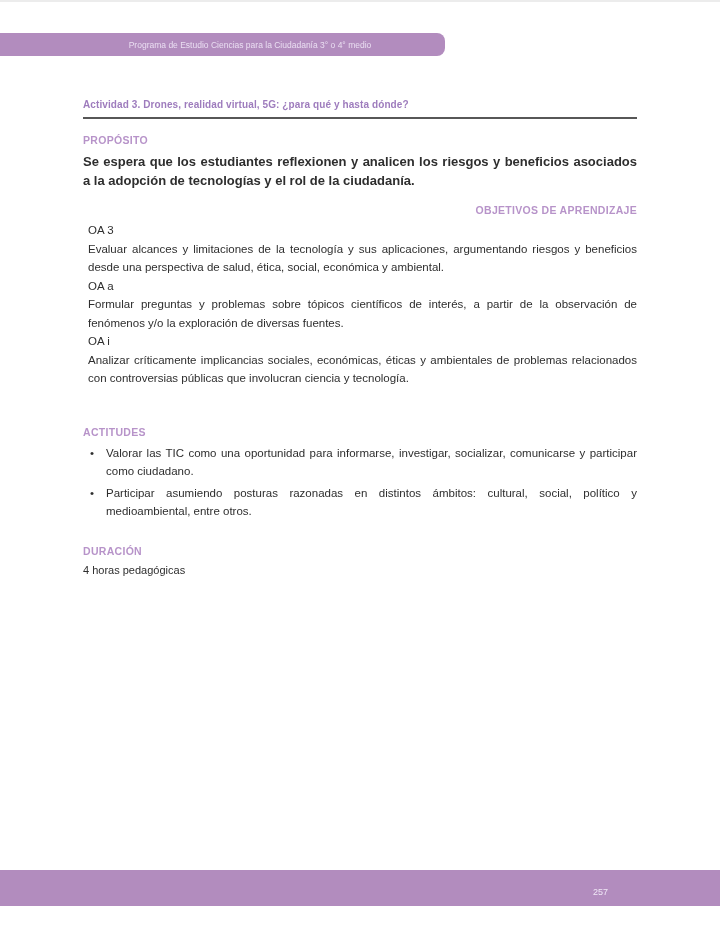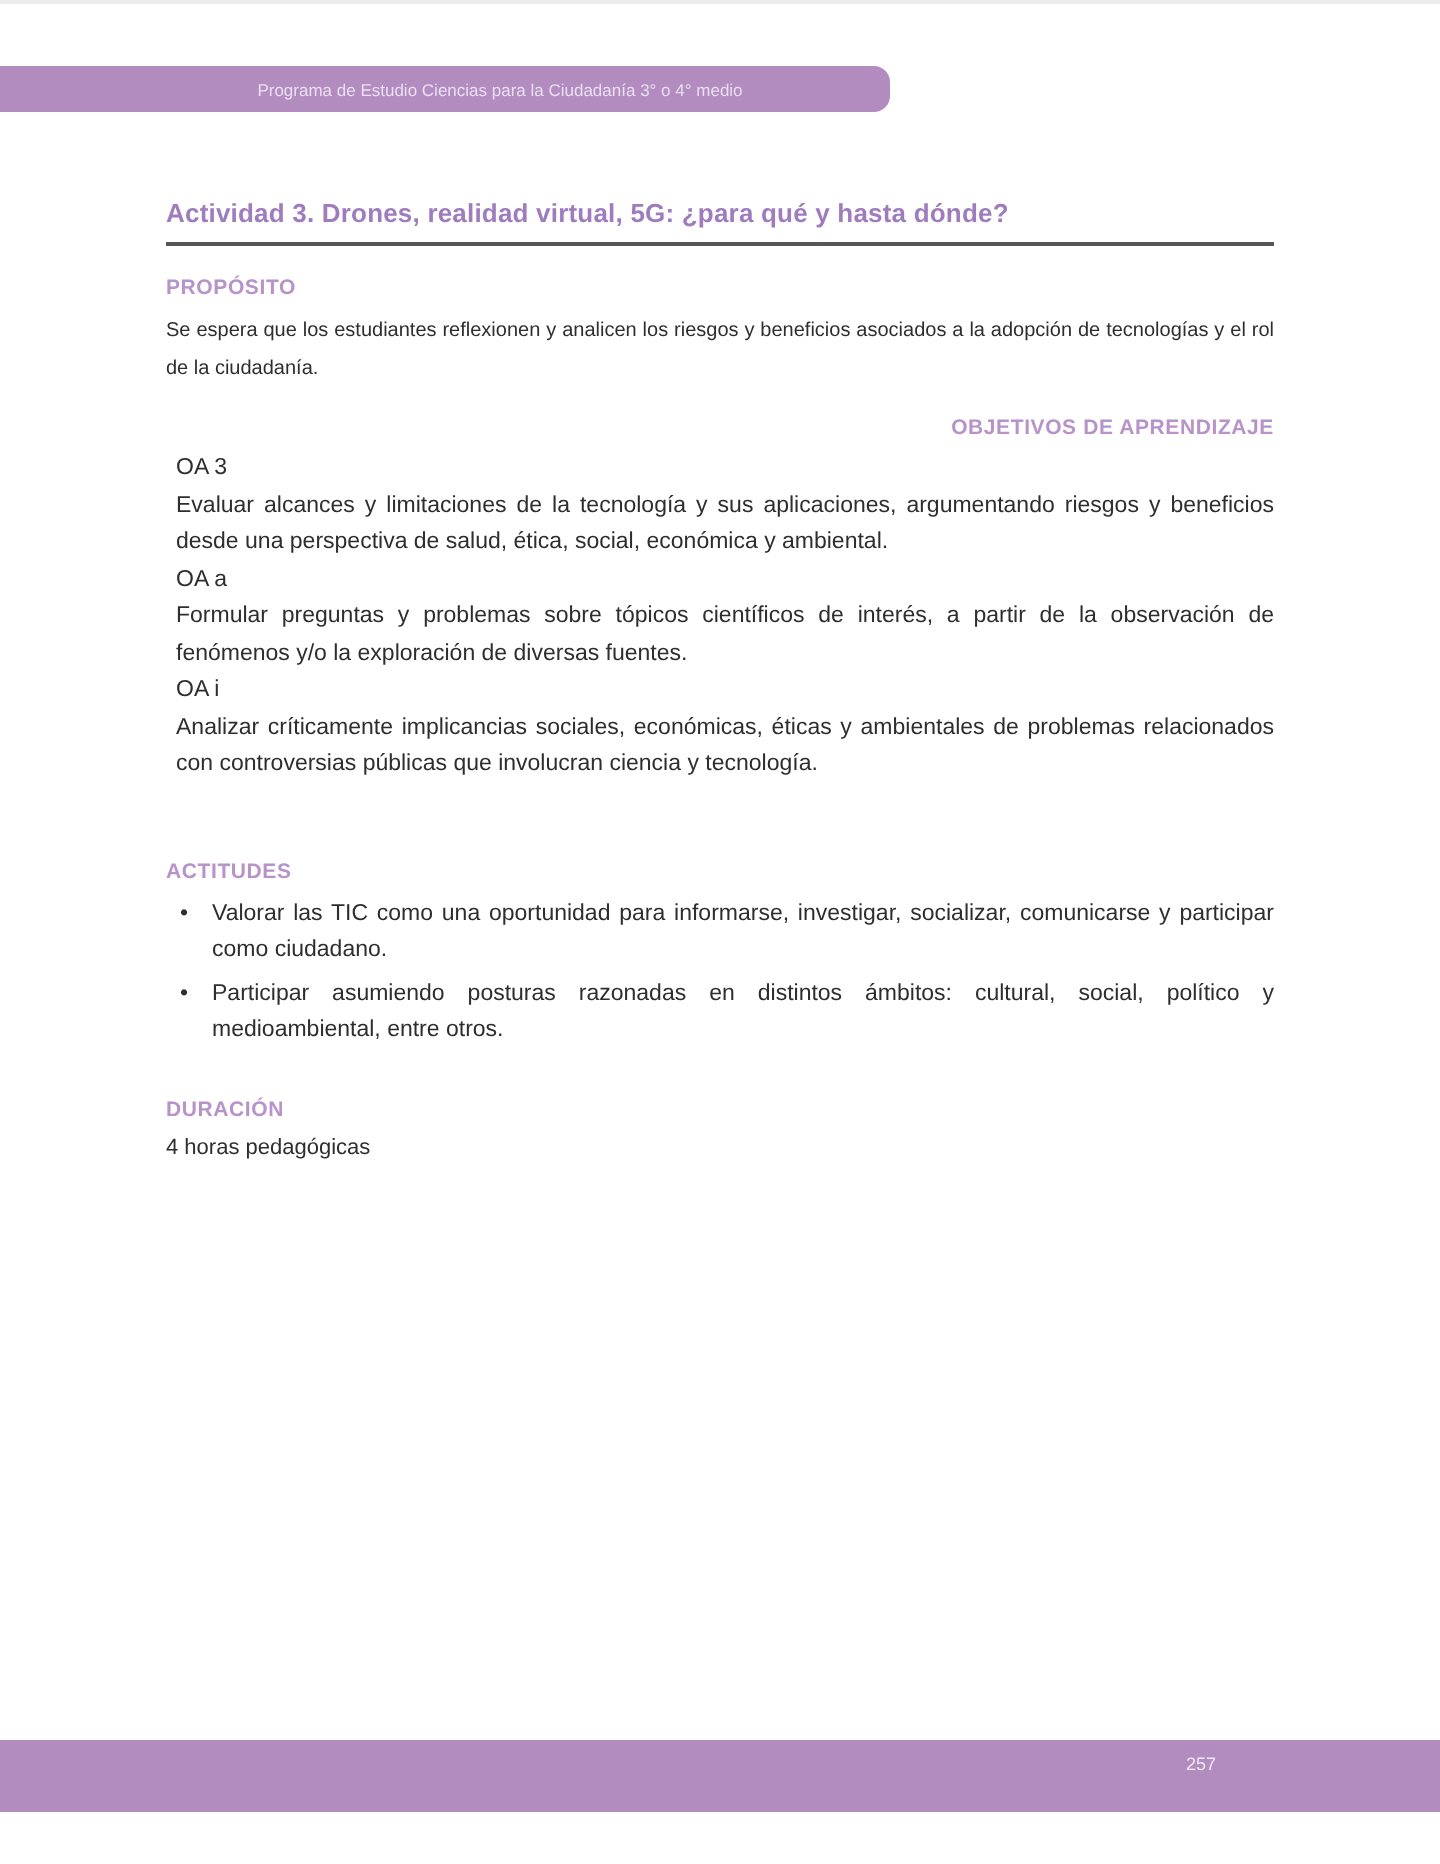--- a/index.html
+++ b/index.html
@@ -48,39 +48,40 @@
     text-align: center;
   }
 
   
   .content {
     position: absolute; left: 83px; top: 97px; width: 554px;
     color: var(--body-color);
   }
   .activity-title {
     color: var(--title-color);
-    font-size: 13px; font-weight: bold;
+    font-size: 10px; font-weight: bold;
     letter-spacing: 0.1px;
   }
   .title-rule {
     border: none;
     border-top: 2px solid var(--rule-color);
     margin-top: 7px;
   }
   .section-heading {
     color: var(--heading-color);
     font-size: 10.5px; font-weight: bold;
     letter-spacing: 0.3px;
     margin-top: 15px;
   }
   .section-heading.centered { text-align: right; margin-top: 14px; }
   .body-text {
-    font-size: 10px; line-height: 18.5px;
+    font-size: 13px; line-height: 18.5px;
     text-align: justify;
     margin-top: 7px;
+    font-weight: bold;
   }
   .oa-block { margin-top: 5px; padding-left: 5px; }
   .oa-label { font-size: 11.5px; line-height: 18.5px; }
   .oa-text  { font-size: 11.5px; line-height: 18.5px; text-align: justify; }
   .actitudes-heading { margin-top: 38px; }
   .bullet-list {
     list-style: none;
     margin-top: 6px;
     padding-left: 5px;
   }
@@ -104,21 +105,21 @@
     position: absolute; left: 0; top: 868px;
     width: 720px; height: 36px;
     background: var(--accent);
   }
   .footer-lines {
     position: absolute; left: 85px; top: 6px;
     color: var(--footer-text);
     font-size: 8.5px; line-height: 11px;
   }
   .footer-page {
-    position: absolute; left: 593px; top: 7px;
+    position: absolute; left: 593px; top: 17px;
     color: var(--footer-text);
     font-size: 9px;
   }
 </style>
 </head>
 <body>
 
 <div class="page">
 
   <div class="badge-left">

